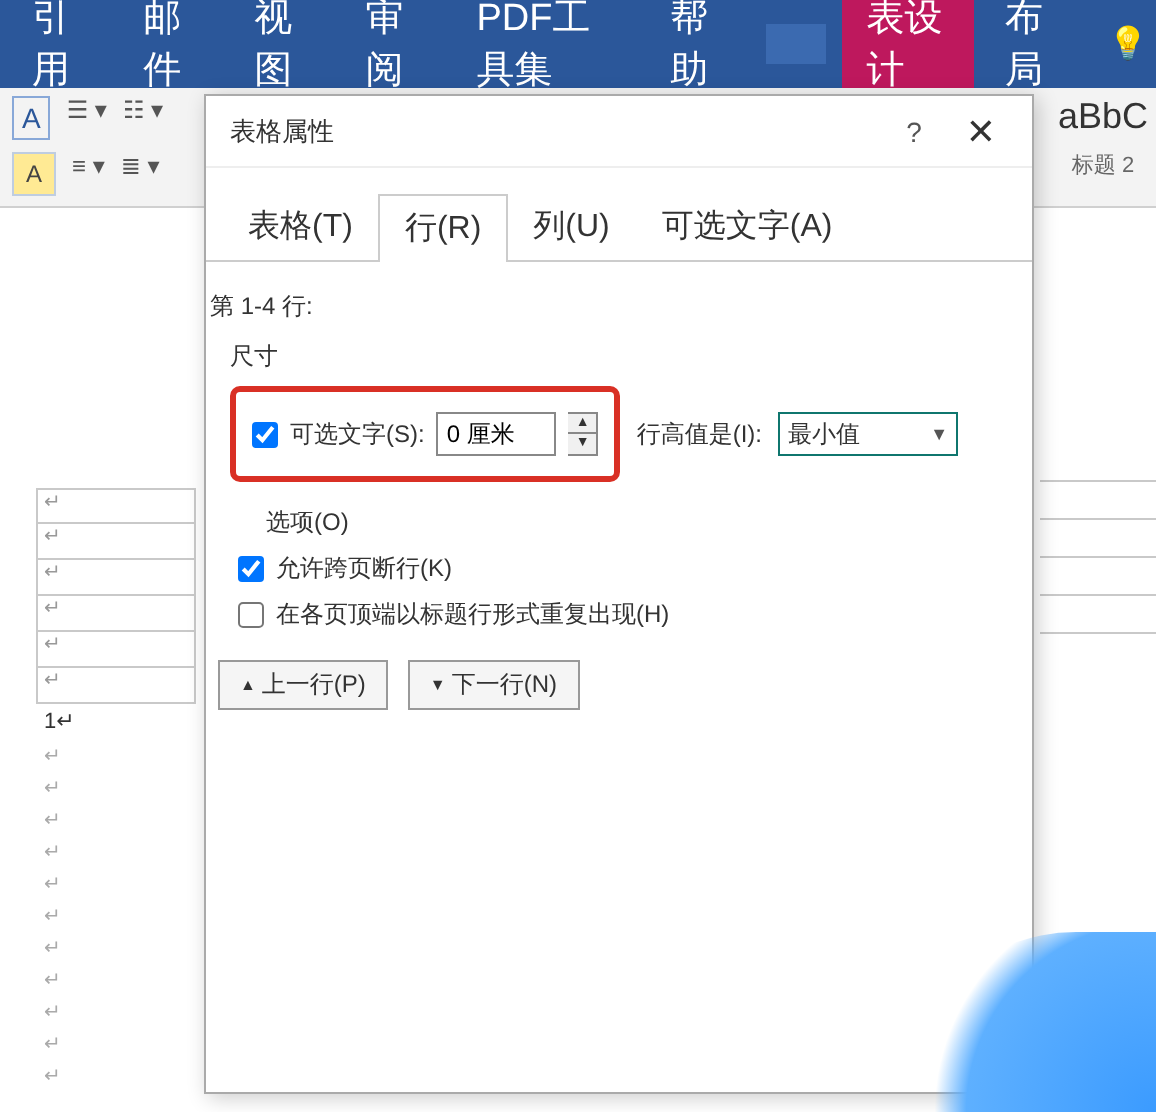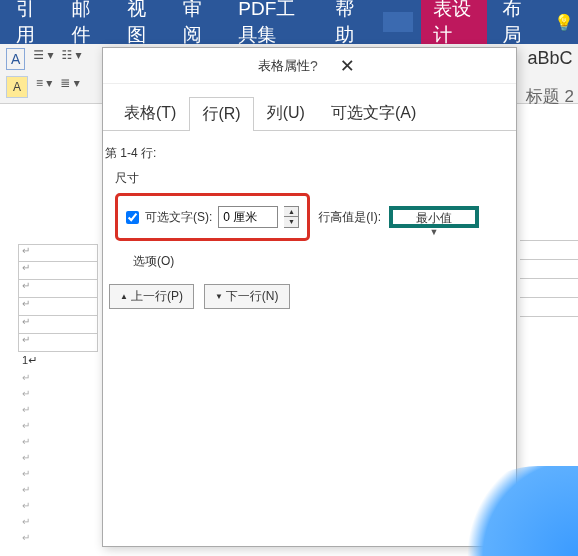--- a/index.html
+++ b/index.html
@@ -11,50 +11,50 @@
 .ribbon-user { width: 42px; height: 20px; background: #3b6ab0; margin: 0 4px; }
 .ribbon-bulb { color: #fff; font-size: 16px; margin-left: 8px; }
 
 .ribbon-body { background: #f3f3f3; height: 60px; border-bottom: 1px solid #d0d0d0; position: relative; padding: 4px 6px; }
 .rb-left { display: flex; gap: 8px; }
 .rb-ico { width: 22px; height: 22px; border: 1px solid #bfcde0; background: #fff; display: flex; align-items: center; justify-content: center; font-size: 12px; color: #444; }
 .rb-a { color: #2b579a; font-size: 14px; border: 1px solid #88a8d8; padding: 2px 4px; }
 .rb-bullets { font-size: 12px; color: #555; }
 .style-preview { position: absolute; right: 4px; top: 4px; text-align: center; }
 .style-big { font-size: 18px; color: #333; }
-.style-label { font-size: 17px; color: #666; margin-top: 16px; }
+.style-label { font-size: 11px; color: #666; margin-top: 6px; }
 
 .doc-area { position: absolute; top: 104px; left: 0; width: 100%; height: 452px; background: #fff; }
 .doc-cell { position: absolute; left: 18px; border: 1px solid #c9c9c9; border-top: none; width: 80px; height: 18px; font-size: 10px; color: #999; padding-left: 3px; }
 .doc-num { position: absolute; left: 22px; font-size: 11px; color: #333; }
 .doc-para { position: absolute; left: 22px; font-size: 10px; color: #aaa; }
 
 .dialog { position: absolute; left: 102px; top: 47px; width: 415px; height: 500px; background: #fff; border: 1px solid #aaa; box-shadow: 2px 2px 10px rgba(0,0,0,0.2); z-index: 10; }
-.dlg-title { height: 36px; display: flex; align-items: center; justify-content: center; padding: 0 12px; border-bottom: 1px solid #eee; }
+.dlg-title { height: 36px; display: flex; align-items: center; justify-content: space-between; padding: 0 12px; border-bottom: 1px solid #eee; }
 .dlg-title-text { font-size: 13px; color: #333; }
 .dlg-title-r { display: flex; gap: 16px; align-items: center; }
 .dlg-help { color: #555; font-size: 14px; cursor: pointer; }
 .dlg-close { font-size: 18px; color: #333; cursor: pointer; padding: 2px 6px; }
 
 .dlg-tabs { display: flex; padding: 0 8px; margin-top: 12px; border-bottom: 1px solid #ccc; }
 .dlg-tab { padding: 6px 12px; font-size: 16px; color: #333; cursor: pointer; border: 1px solid transparent; border-bottom: none; }
 .dlg-tab.active { border-color: #ccc; background: #fff; position: relative; top: 1px; }
 
 .dlg-body { padding: 10px 2px; font-size: 12px; color: #333; }
 .row-label { margin: 4px 0 8px 0; }
 .section-label { margin: 2px 0 6px 0; }
 
 .size-box { display: flex; align-items: center; gap: 8px; margin-left: 10px; margin-bottom: 12px; }
 .highlight { border: 3px solid #d93025; border-radius: 5px; padding: 10px 8px; display: flex; align-items: center; gap: 6px; }
 .chk { width: 13px; height: 13px; }
 .num-input { width: 60px; height: 22px; border: 1px solid #888; padding: 0 4px; font-size: 12px; }
 .spinner { display: flex; flex-direction: column; border: 1px solid #888; border-left: none; }
 .spinner span { width: 14px; height: 10px; font-size: 7px; text-align: center; line-height: 10px; background: #f0f0f0; cursor: pointer; border-bottom: 1px solid #888; }
 .spinner span:last-child { border-bottom: none; }
-.select { width: 90px; height: 22px; border: 4px solid #0f766e; display: flex; align-items: center; justify-content: space-between; padding: 0 4px; font-size: 12px; background: #fff; cursor: pointer; flex-direction: column; }
+.select { width: 90px; height: 22px; border: 1px solid #0f766e; display: flex; align-items: center; justify-content: space-between; padding: 0 4px; font-size: 12px; background: #fff; cursor: pointer; }
 .select-arrow { font-size: 9px; color: #555; }
 
 .options-group { margin-left: 14px; }
 .opt-row { display: flex; align-items: center; gap: 6px; margin: 6px 0; }
 
 .nav-btns { display: flex; gap: 10px; margin: 14px 0 0 4px; }
 .btn { border: 1px solid #999; background: #f5f5f5; padding: 3px 10px; font-size: 12px; cursor: pointer; display: flex; align-items: center; gap: 3px; }
 .tri { font-size: 8px; }
 
 .blue-blob { position: absolute; right: 0; bottom: 0; width: 130px; height: 90px; background: radial-gradient(circle at 100% 100%, #3b9bff 0%, #5eb0ff 60%, transparent 70%); border-top-left-radius: 120px; z-index: 20; }
@@ -154,20 +154,30 @@
         </div>
       </div>
       <span>行高值是(I):</span>
       <div class="select">
         <span>最小值</span>
         <span class="select-arrow">▼</span>
       </div>
     </div>
 
     <div class="section-label" style="margin-left:28px;">选项(O)</div>
+    <div class="options-group">
+      <div class="opt-row">
+        <input type="checkbox" class="chk" checked="" style="">
+        <span>允许跨页断行(K)</span>
+      </div>
+      <div class="opt-row">
+        <input type="checkbox" class="chk" style="">
+        <span>在各页顶端以标题行形式重复出现(H)</span>
+      </div>
+    </div>
 
     <div class="nav-btns">
       <div class="btn">
           <span class="tri">▲</span>
           <span>上一行(P)</span>
         </div>
       <div class="btn">
           <span class="tri">▼</span>
           <span>下一行(N)</span>
         </div>

